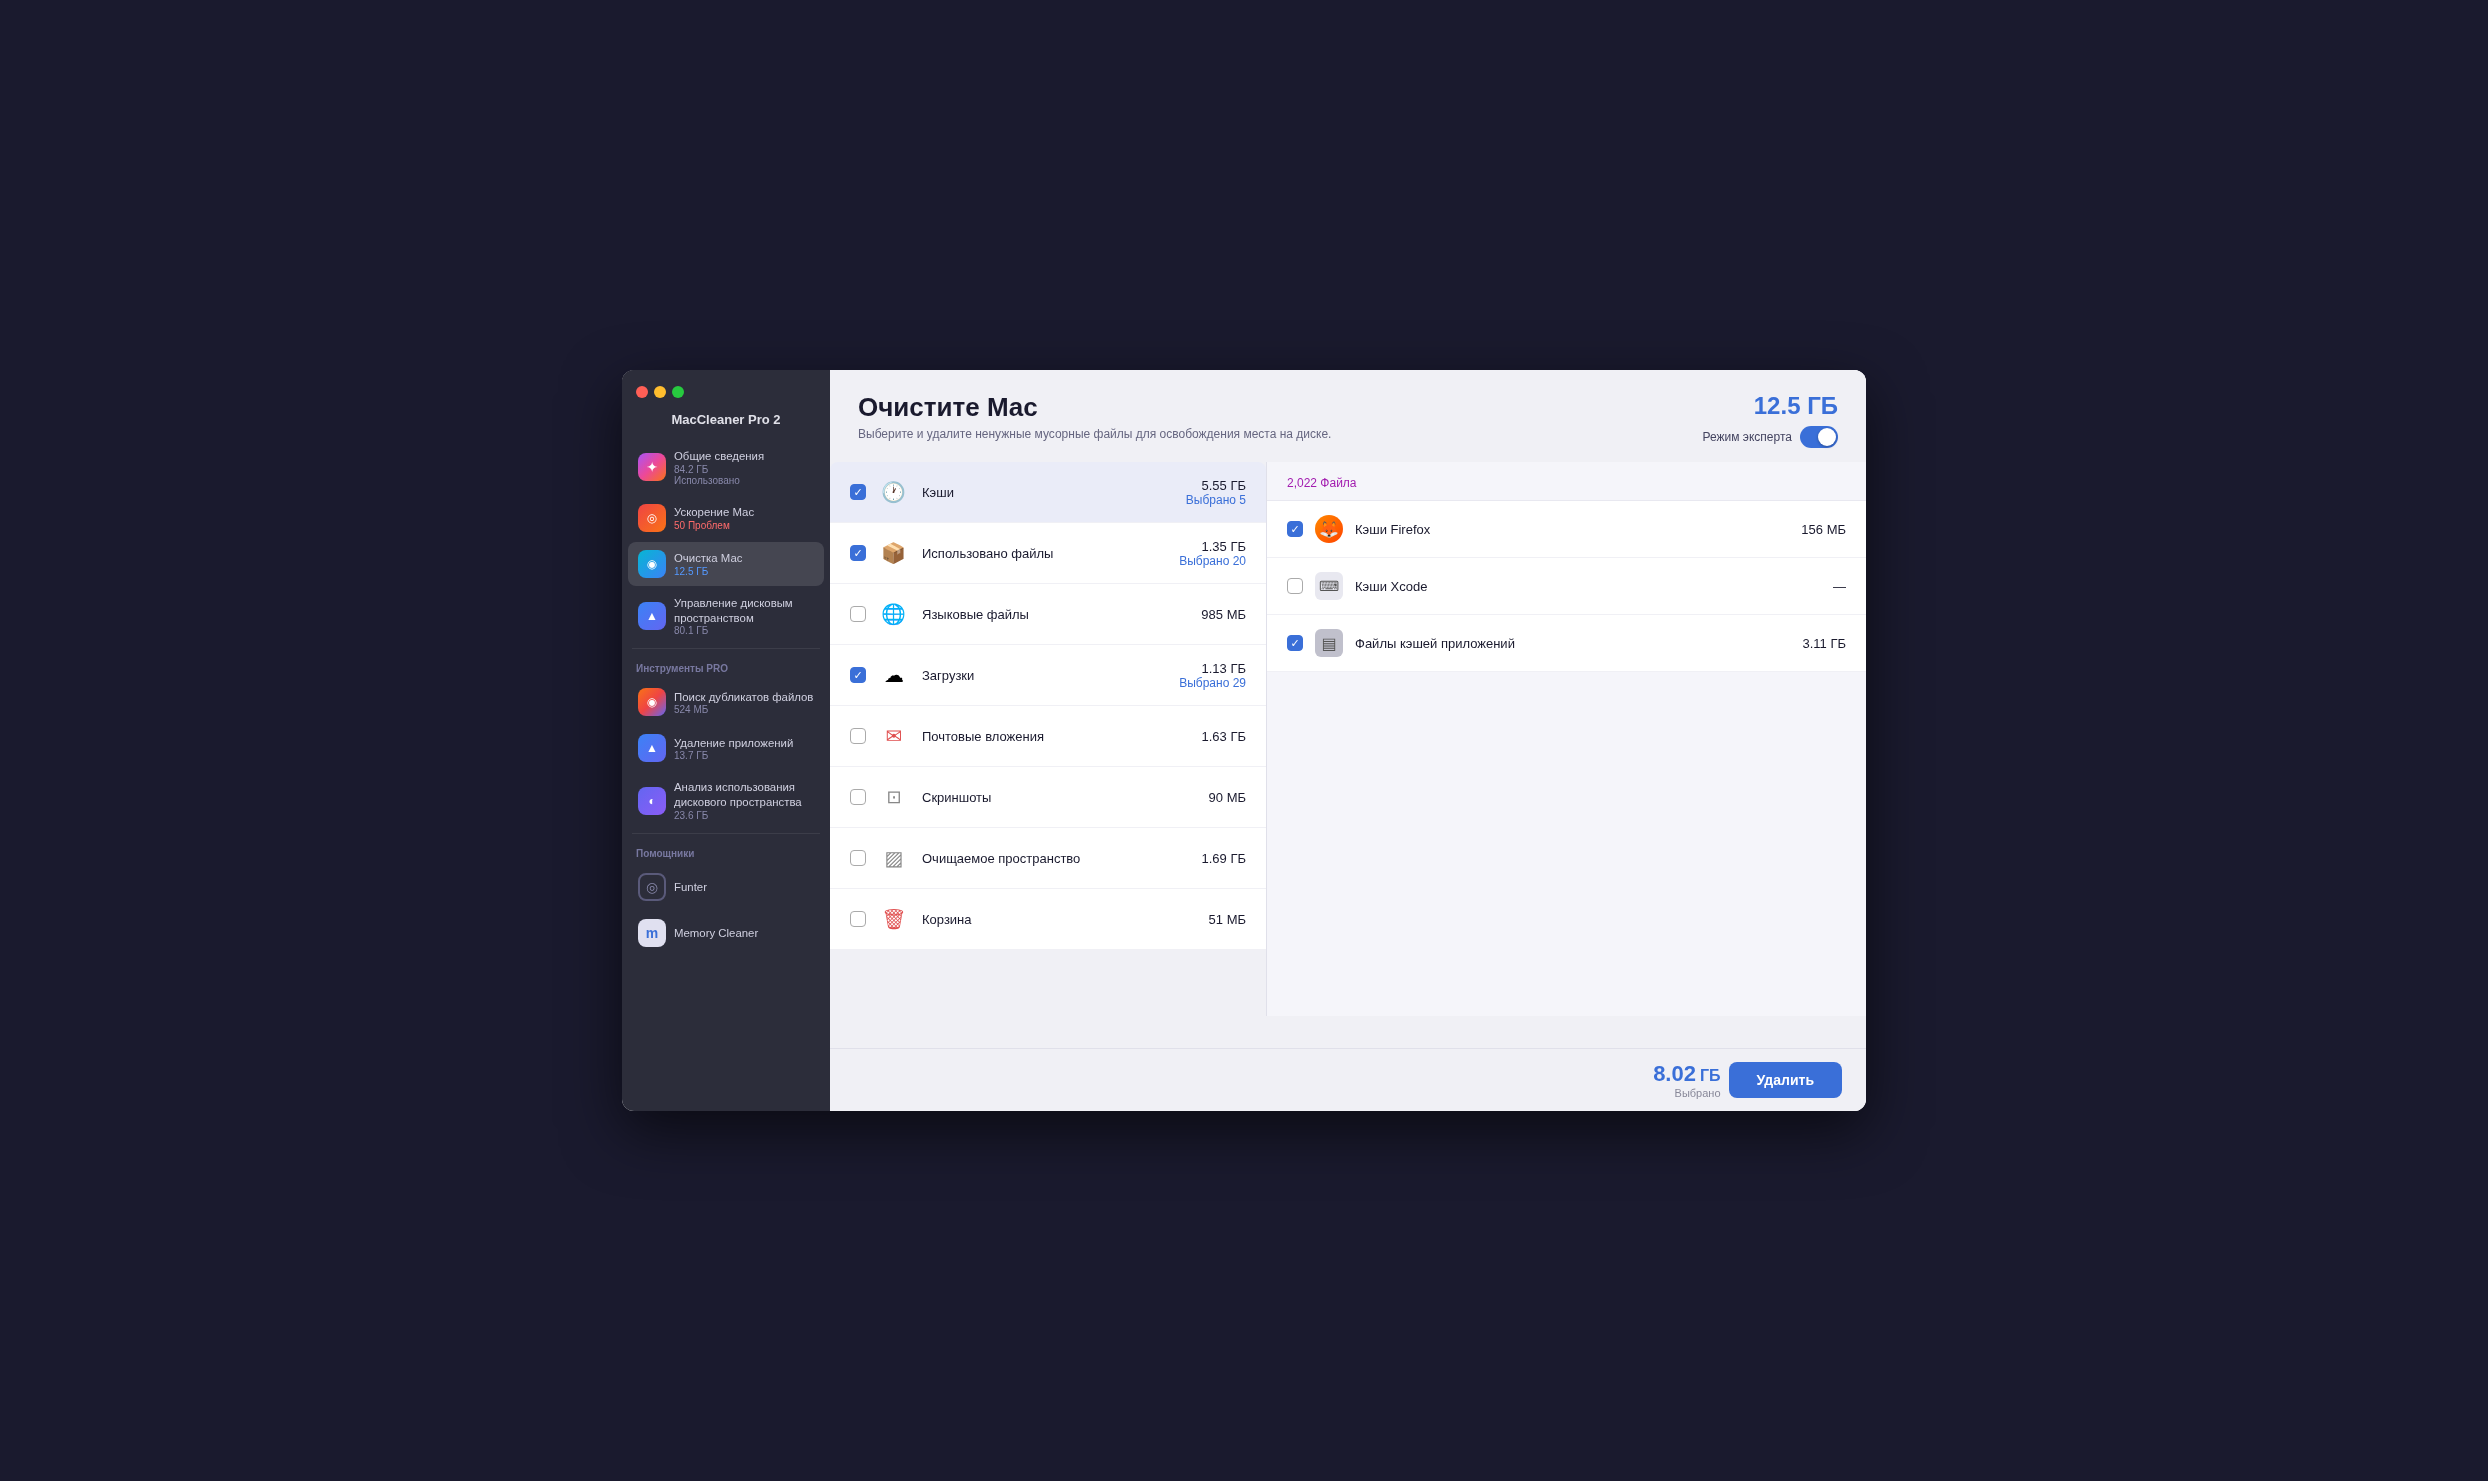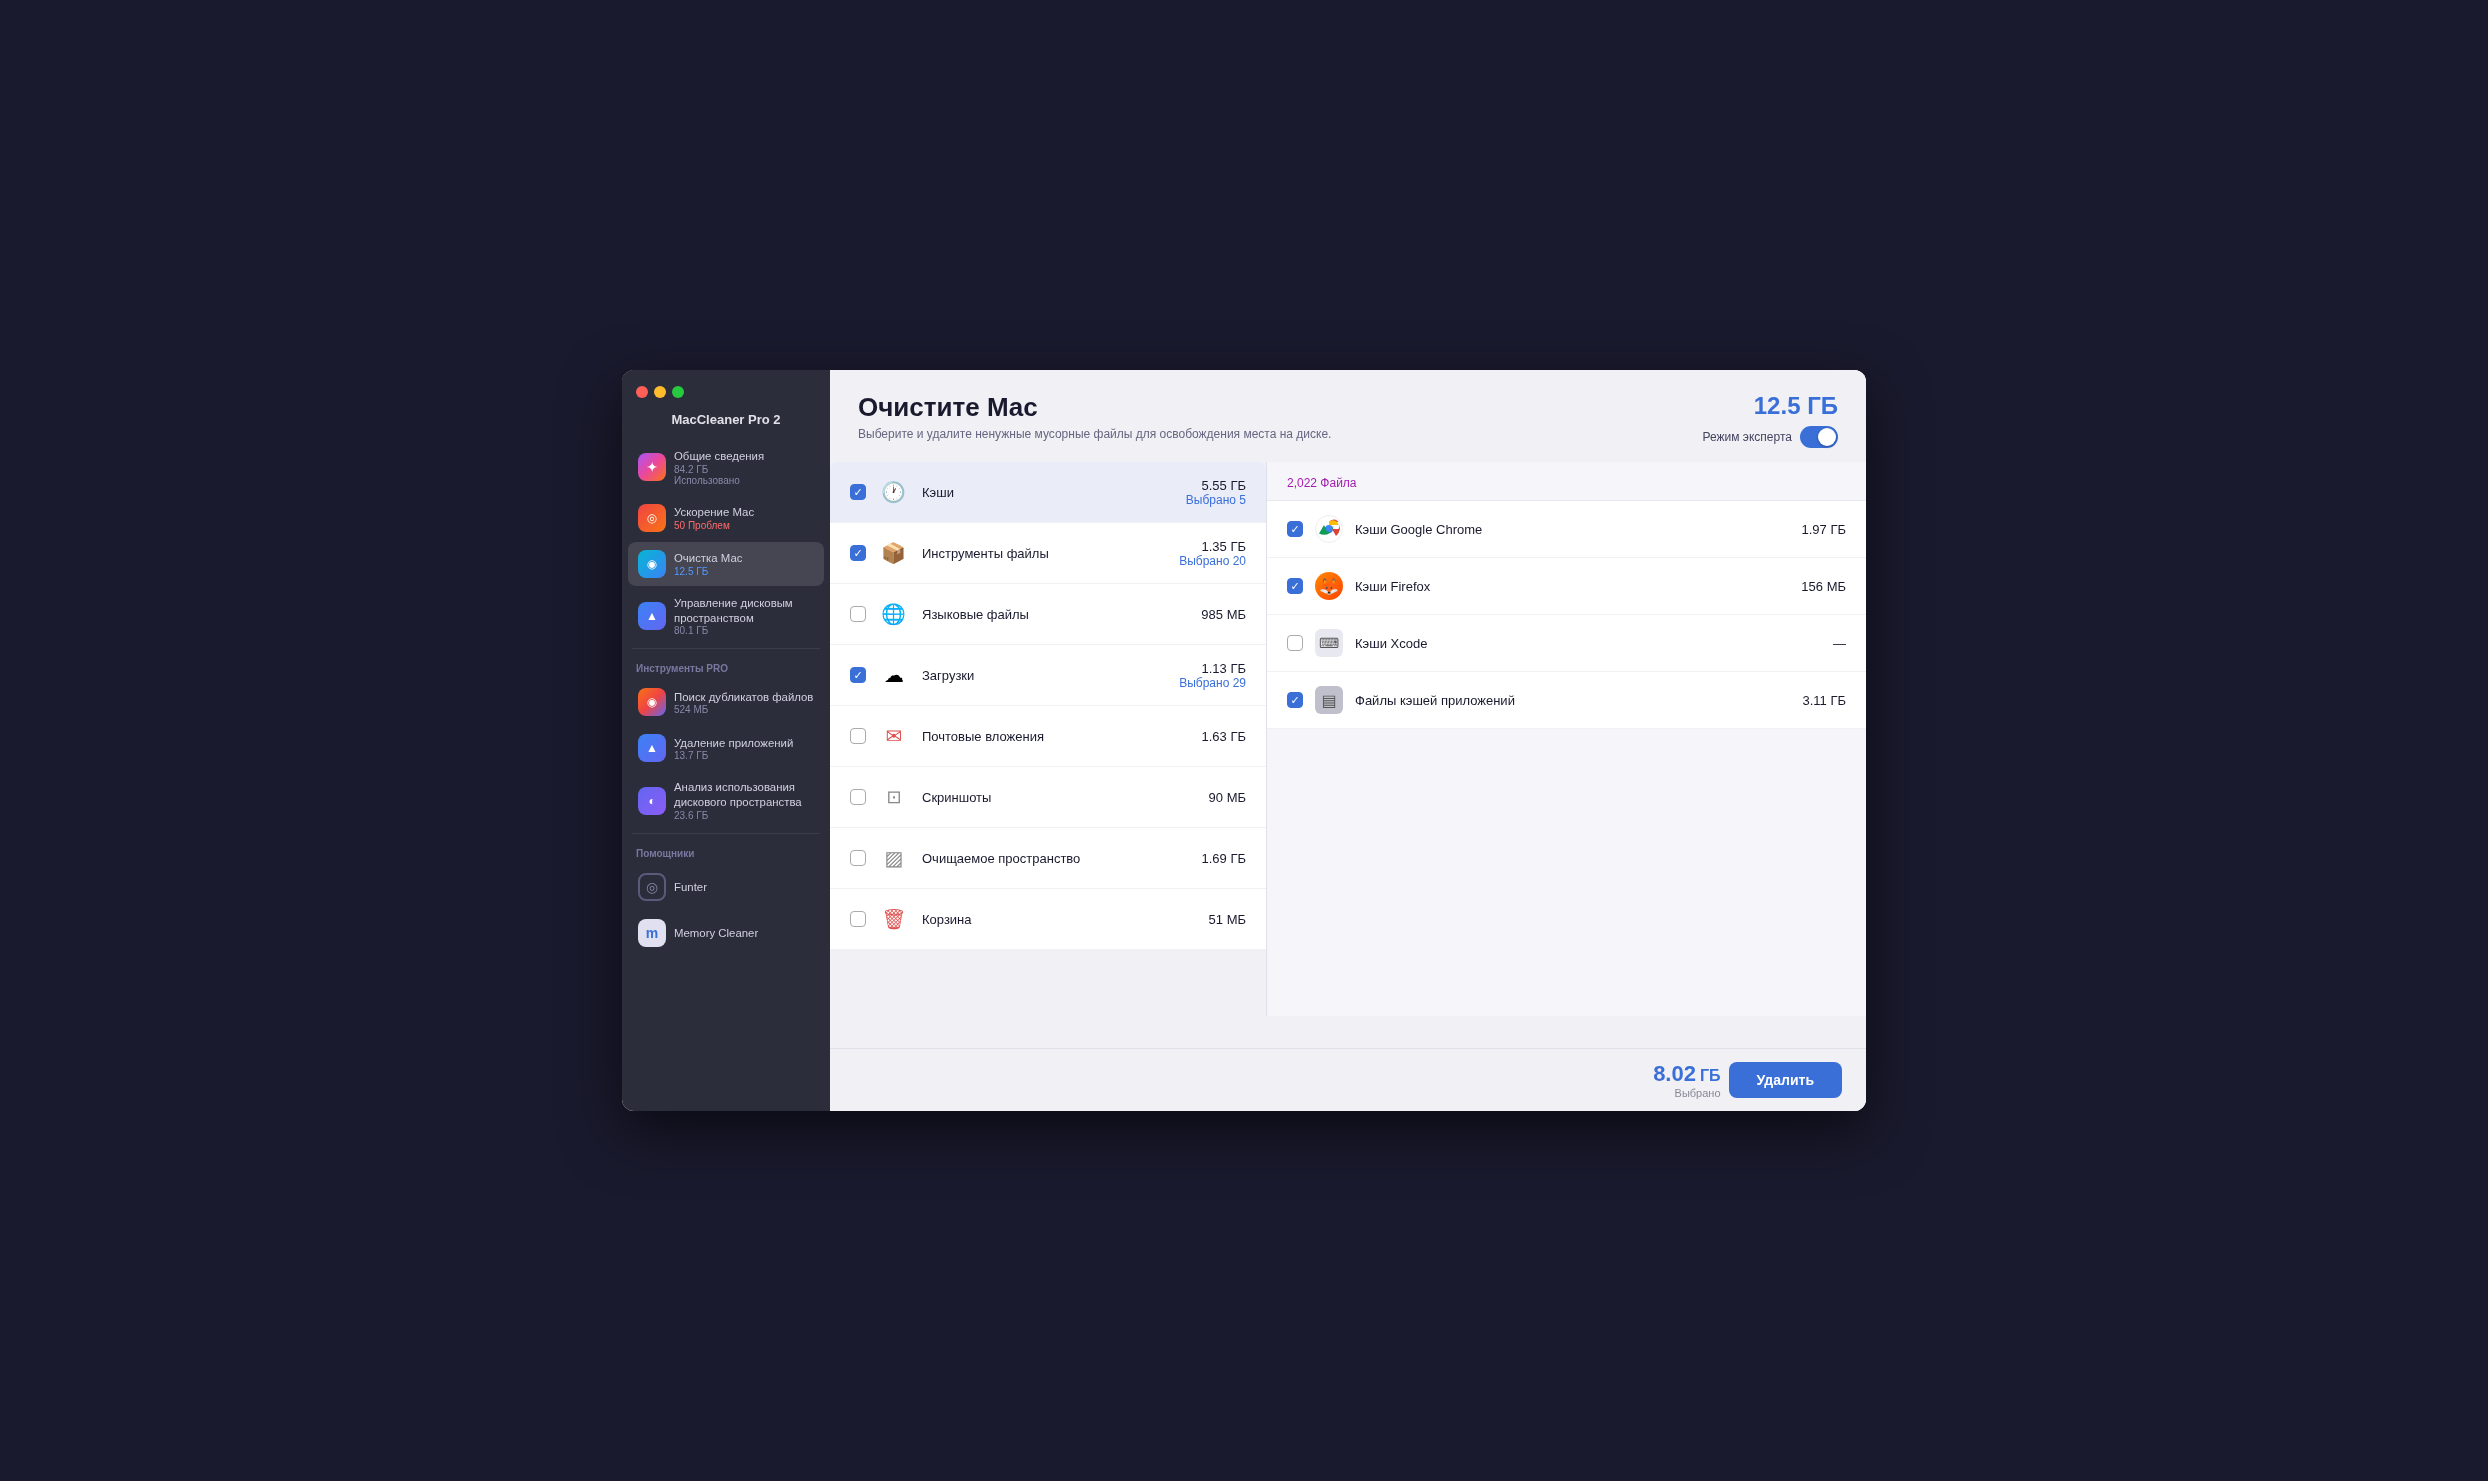--- a/index.html
+++ b/index.html
@@ -472,21 +472,21 @@
           <div class="cat-name">Кэши</div>
           <div class="cat-size-block">
             <div class="cat-size">5.55 ГБ</div>
             <div class="cat-selected">Выбрано 5</div>
           </div>
         </div>
 
         <div class="category-item">
           <div class="cat-checkbox checked"></div>
           <div class="cat-icon">📦</div>
-          <div class="cat-name">Инструменты файлы</div>
+          <div class="cat-name">Использовано файлы</div>
           <div class="cat-size-block">
             <div class="cat-size">1.35 ГБ</div>
             <div class="cat-selected">Выбрано 20</div>
           </div>
         </div>
 
         <div class="category-item">
           <div class="cat-checkbox"></div>
           <div class="cat-icon">🌐</div>
           <div class="cat-name">Языковые файлы</div>
@@ -539,35 +539,20 @@
           <div class="cat-size-block">
             <div class="cat-size">51 МБ</div>
           </div>
         </div>
       </div>
 
       <div class="right-panel">
         <div class="right-header">2,022 Файла</div>
 
 
-        <div class="sub-item">
-          <div class="sub-checkbox checked"></div>
-          <div class="sub-app-icon" style="background:white; border-radius:50%; overflow:hidden; border:1px solid #eee;">
-            <svg width="22" height="22" viewBox="0 0 22 22">
-              <circle cx="11" cy="11" r="11" fill="white"></circle>
-              <circle cx="11" cy="11" r="4" fill="#4285F4"></circle>
-              <path d="M11 4h9.5a11 11 0 0 1-2.5 14l-4-7h6.5a5.5 5.5 0 0 0-9.5-7z" fill="#DB4437"></path>
-              <path d="M1 15.5l5-8.5a5.5 5.5 0 0 0 10 1l-4 7A11 11 0 0 1 1 15.5z" fill="#0F9D58"></path>
-              <path d="M11 4a5.5 5.5 0 0 1 9.5 3H11z" fill="#FBBC05"></path>
-              <circle cx="11" cy="11" r="3" fill="#4285F4"></circle>
-            </svg>
-          </div>
-          <div class="sub-name">Кэши Google Chrome</div>
-          <div class="sub-size">1.97 ГБ</div>
-        </div>
 
         <div class="sub-item">
           <div class="sub-checkbox checked"></div>
           <div class="sub-app-icon" style="background: linear-gradient(135deg, #ff8800, #ff4400); border-radius:50%;">
             <span style="font-size:16px;">🦊</span>
           </div>
           <div class="sub-name">Кэши Firefox</div>
           <div class="sub-size">156 МБ</div>
         </div>
 

